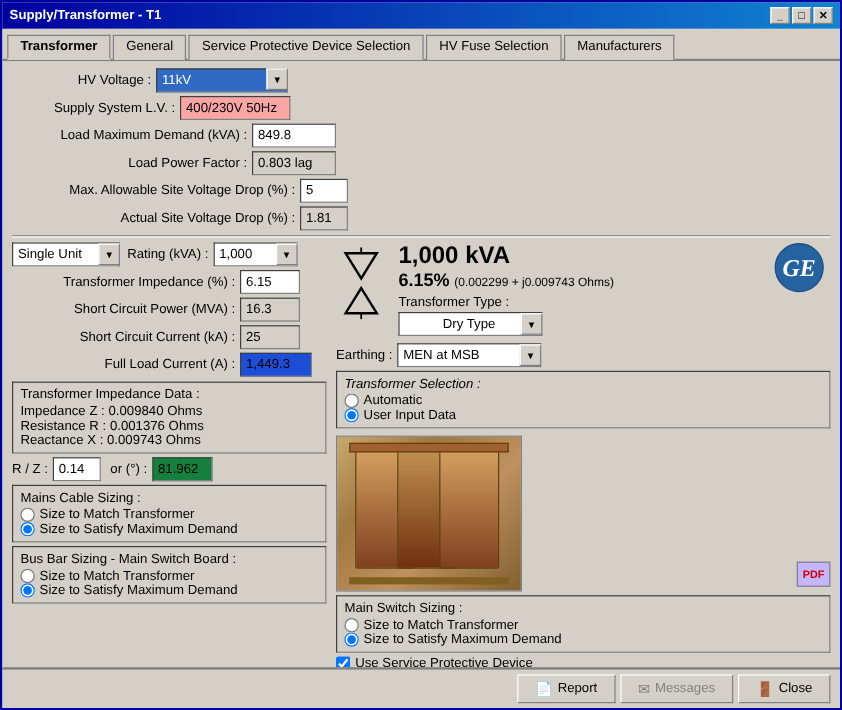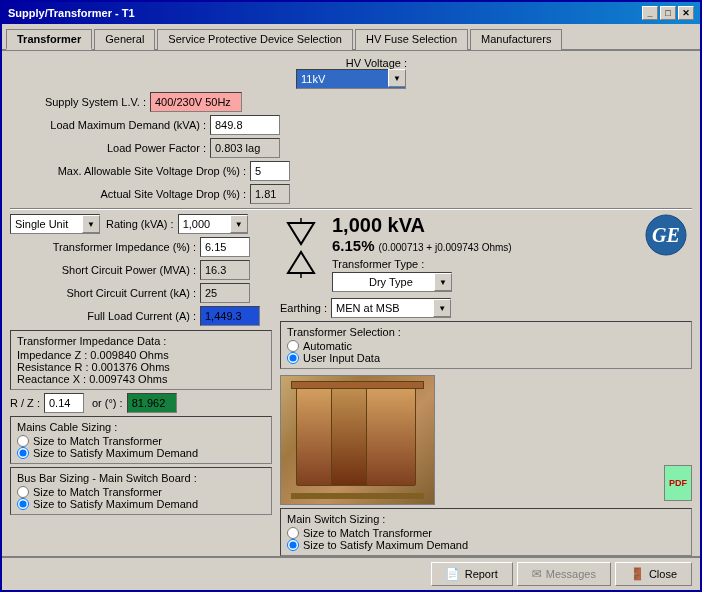--- a/index.html
+++ b/index.html
@@ -209,21 +209,21 @@
   <div class="tab-bar">
     <div class="tab active">Transformer</div>
     <div class="tab">General</div>
     <div class="tab">Service Protective Device Selection</div>
     <div class="tab">HV Fuse Selection</div>
     <div class="tab">Manufacturers</div>
   </div>
 
   <div class="content">
 
-    <div class="field-row" style="margin-bottom:3px;flex-direction:column;">
+    <div class="field-row" style="margin-bottom:3px;">
       <span class="field-label" style="width:120px;">HV Voltage :</span>
       <div class="combo-wrapper">
         <div class="sunken-field input-wide" style="width:110px; background:#316ac5; color:white;">
           <span>11kV</span>
         </div>
         <div class="combo-arrow" style="top:0;">▼</div>
       </div>
     </div>
 
     <div class="field-row" style="margin-bottom:3px;">
@@ -368,21 +368,21 @@
 
               <line x1="21" y1="0" x2="21" y2="5" stroke="black" stroke-width="1.5"></line>
               <line x1="21" y1="55" x2="21" y2="60" stroke="black" stroke-width="1.5"></line>
             </svg>
           </div>
 
           <div style="flex:1;">
             <div style="font-size:20px; font-weight:bold;">1,000 kVA</div>
             <div style="display:flex; align-items:baseline; gap:4px;">
               <span style="font-size:15px; font-weight:bold;">6.15%</span>
-              <span style="font-size:10px;">(0.000713 + j0.009743 Ohms)</span>
+              <span style="font-size:10px;">(0.002299 + j0.009743 Ohms)</span>
             </div>
             <div style="margin-top:4px;">
               <div style="margin-bottom:2px;">Transformer Type :</div>
               <div class="combo-wrapper">
                 <select class="combo-box" style="width:120px; font-size:11px;padding-left:36px;">
                   <option>Dry Type</option>
                 </select>
                 <div class="combo-arrow">▼</div>
               </div>
             </div>
@@ -400,21 +400,21 @@
           <span style="margin-right:4px;">Earthing :</span>
           <div class="combo-wrapper">
             <select class="combo-box" style="width:120px; font-size:11px;">
               <option>MEN at MSB</option>
             </select>
             <div class="combo-arrow">▼</div>
           </div>
         </div>
 
         <div class="section-box" style="margin-bottom:6px;">
-          <div style="margin-bottom:2px;">Transformer Selection :</div>
+          <div style="margin-bottom:2px;font-style:italic;">Transformer Selection :</div>
           <div class="radio-row">
             <input type="radio" name="ts" style="">
             <span>Automatic</span>
           </div>
           <div class="radio-row">
             <input type="radio" name="ts" checked="" style="">
             <span>User Input Data</span>
           </div>
         </div>
 
@@ -422,21 +422,21 @@
           <div style="width:155px; height:130px; background: linear-gradient(135deg, #c8a870 0%, #a07840 30%, #c09060 60%, #806030 100%); border:1px solid #808080; position:relative; overflow:hidden;">
 
             <div style="position:absolute; top:10px; left:15px; width:50px; height:100px; background:linear-gradient(to bottom, #d4a060, #804020); border:1px solid #604010; border-radius:2px;"></div>
             <div style="position:absolute; top:10px; left:50px; width:50px; height:100px; background:linear-gradient(to bottom, #c09050, #703010); border:1px solid #604010; border-radius:2px;"></div>
             <div style="position:absolute; top:10px; left:85px; width:50px; height:100px; background:linear-gradient(to bottom, #d4a060, #804020); border:1px solid #604010; border-radius:2px;"></div>
             <div style="position:absolute; top:5px; left:10px; right:10px; height:8px; background:#a06030; border:1px solid #604010;"></div>
             <div style="position:absolute; bottom:5px; left:10px; right:10px; height:6px; background:#806020;"></div>
           </div>
 
           <div style="margin-bottom:4px;">
-            <div style="width:28px; height:36px; background:#86efac; border:1px solid #808080; display:flex; align-items:center; justify-content:center; cursor:pointer; font-size:9px; color:#cc0000; font-weight:bold;">PDF</div>
+            <div style="width:28px; height:21px; background:#c4b5fd; border:1px solid #808080; display:flex; align-items:center; justify-content:center; cursor:pointer; font-size:9px; color:#cc0000; font-weight:bold;">PDF</div>
           </div>
         </div>
 
         <div class="section-box" style="margin-top:3px; margin-bottom:3px;">
           <div style="margin-bottom:2px;">Main Switch Sizing :</div>
           <div class="radio-row">
             <input type="radio" name="main_switch" style="">
             <span>Size to Match Transformer</span>
           </div>
           <div class="radio-row">

